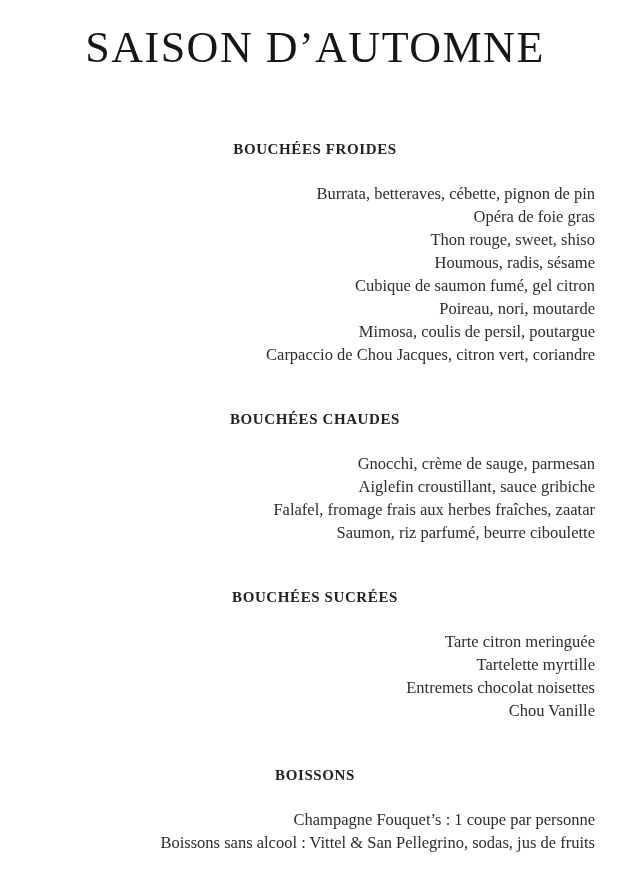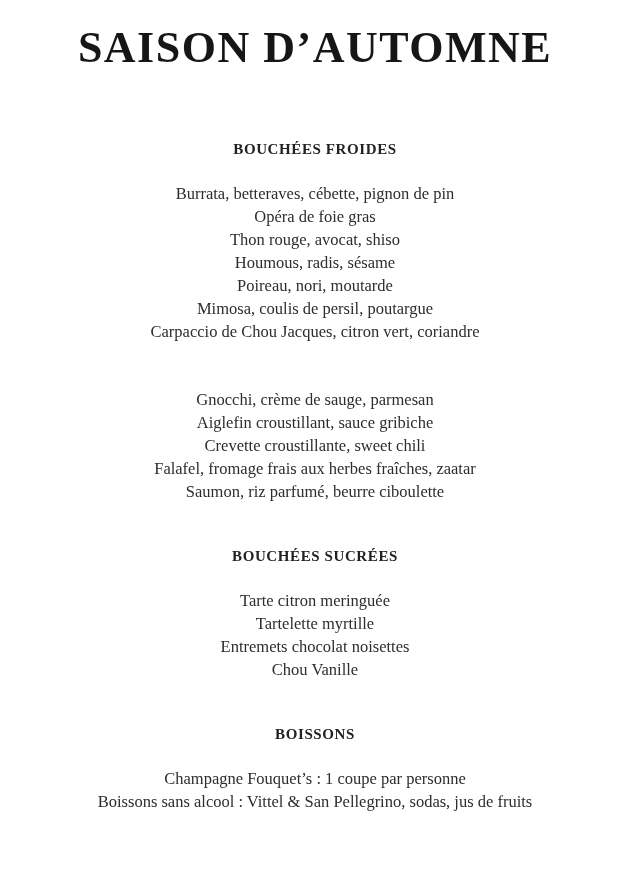--- a/index.html
+++ b/index.html
@@ -14,74 +14,75 @@
     color: #2d2d2d;
   }
   .page {
     width: 630px;
     height: 893px;
     padding-top: 22px;
     text-align: center;
   }
   .menu-title {
     font-family: "Liberation Serif", "DejaVu Serif", serif;
-    font-weight: 700;
+    font-weight: 400;
     font-size: 44px;
     letter-spacing: 1.5px;
     color: #161616;
     margin-bottom: 68px;
     white-space: nowrap;
   }
   .menu {
     width: 560px;
     margin: 0 auto;
   }
   .menu-section { margin-bottom: 23px; margin-top: 45px; }
   .section-heading {
     font-family: "Liberation Serif", "DejaVu Serif", serif;
     font-size: 15px;
     font-weight: 700;
     letter-spacing: 0.6px;
     color: #222222;
     margin-bottom: 24px;
     white-space: nowrap;
   }
-  .section-items { margin-bottom: 0; }
+  .section-items { margin-bottom: 0; text-align: right; }
   .menu-item {
     font-size: 16.5px;
     line-height: 23px;
     color: #2d2d2d;
     white-space: nowrap;
   }
 </style>
 </head>
 <body>
 
 <div class="page">
   <h1 class="menu-title">SAISON D’AUTOMNE</h1>
 
   <main class="menu">
   <section class="menu-section">
     <h2 class="section-heading">BOUCHÉES FROIDES</h2>
     <div class="section-items">
           <div class="menu-item">Burrata, betteraves, cébette, pignon de pin</div>
           <div class="menu-item">Opéra de foie gras</div>
-          <div class="menu-item">Thon rouge, avocat, shiso</div>
+          <div class="menu-item">Thon rouge, sweet, shiso</div>
           <div class="menu-item">Houmous, radis, sésame</div>
+          <div class="menu-item">Cubique de saumon fumé, gel citron</div>
           <div class="menu-item">Poireau, nori, moutarde</div>
           <div class="menu-item">Mimosa, coulis de persil, poutargue</div>
           <div class="menu-item">Carpaccio de Chou Jacques, citron vert, coriandre</div>
         </div>
   </section>
 
   <section class="menu-section">
+    <h2 class="section-heading">BOUCHÉES CHAUDES</h2>
     <div class="section-items">
           <div class="menu-item">Gnocchi, crème de sauge, parmesan</div>
           <div class="menu-item">Aiglefin croustillant, sauce gribiche</div>
-          <div class="menu-item">Crevette croustillante, sweet chili</div>
           <div class="menu-item">Falafel, fromage frais aux herbes fraîches, zaatar</div>
           <div class="menu-item">Saumon, riz parfumé, beurre ciboulette</div>
         </div>
   </section>
 
   <section class="menu-section">
     <h2 class="section-heading">BOUCHÉES SUCRÉES</h2>
     <div class="section-items">
           <div class="menu-item">Tarte citron meringuée</div>
           <div class="menu-item">Tartelette myrtille</div>

